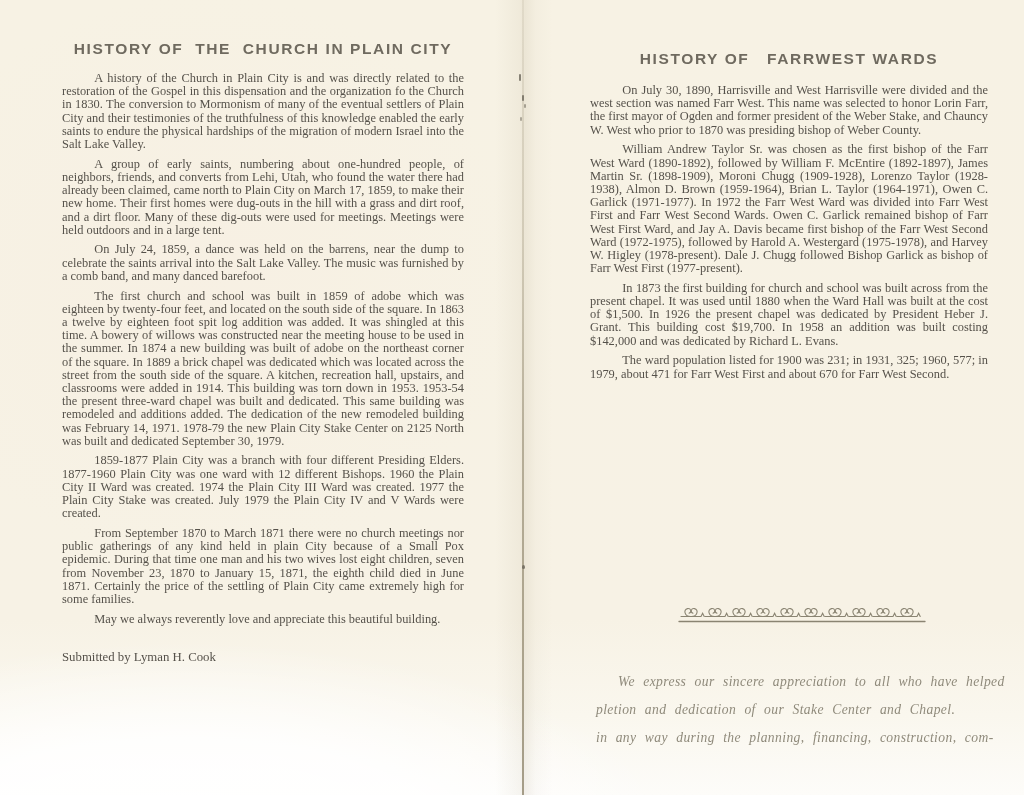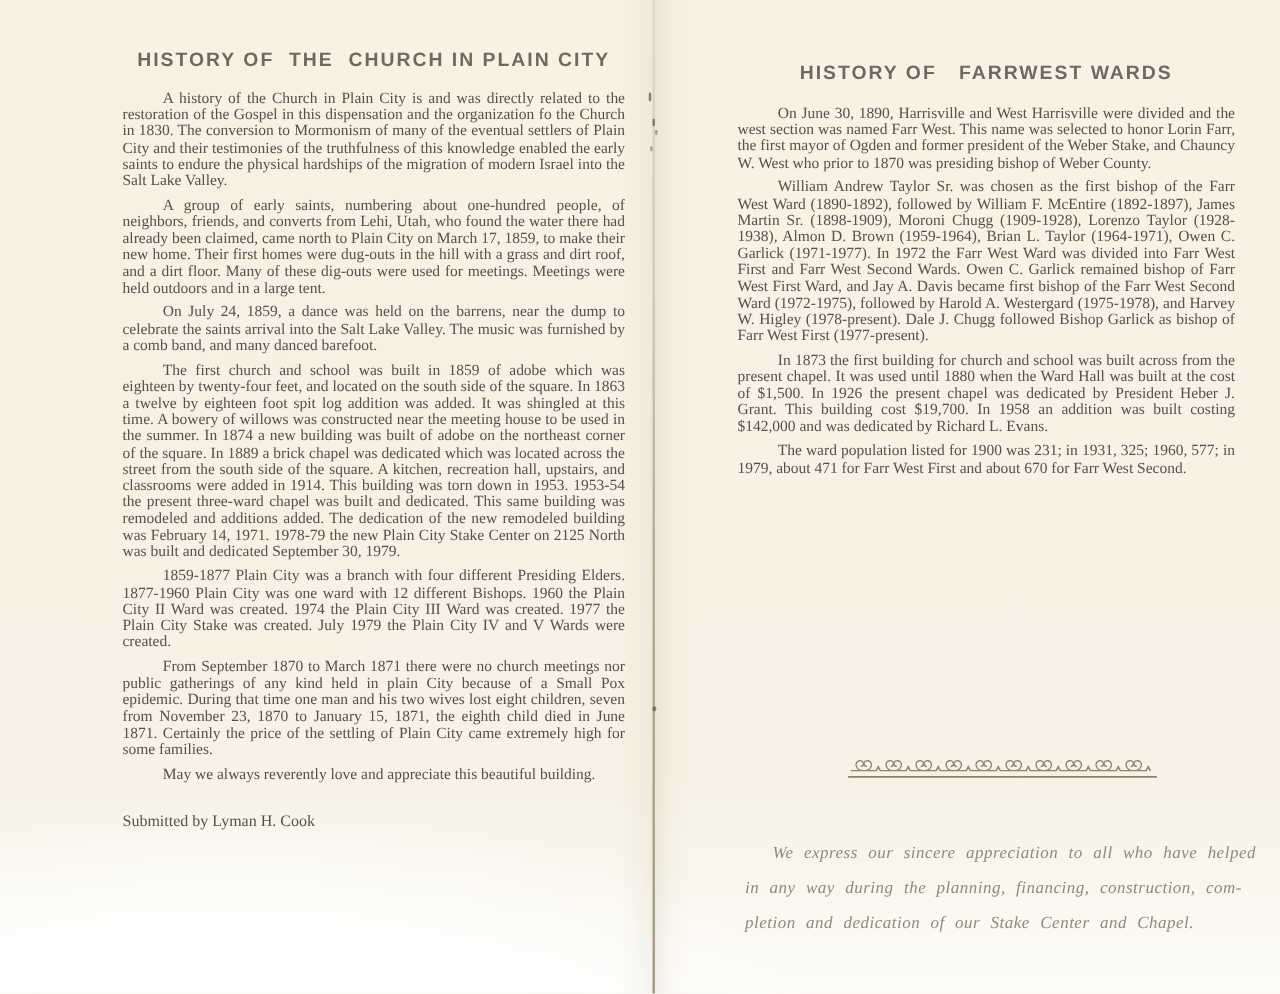--- a/index.html
+++ b/index.html
@@ -24,21 +24,21 @@
     background:linear-gradient(90deg, rgba(176,164,136,0) 0%, rgba(176,164,136,0.10) 42%, rgba(176,164,136,0.16) 52%, rgba(176,164,136,0.05) 70%, rgba(176,164,136,0) 100%);
     pointer-events:none;
   }
   .gutter-line{
     position:absolute;left:522px;top:0;width:2px;height:100%;
     background:linear-gradient(180deg, rgba(166,156,132,0.18) 0%, rgba(158,148,122,0.35) 30%, rgba(146,136,110,0.6) 55%, rgba(138,128,102,0.75) 100%);
   }
   .speck{position:absolute;background:#6b665a;border-radius:2px;opacity:0.8;}
 
   .page{position:absolute;color:#55514a;}
-  .page-left{left:62px;top:40px;width:402px;margin-left:36px;}
+  .page-left{left:62px;top:40px;width:402px;}
   .page-right{left:590px;top:26px;width:398px;height:740px;}
 
   .page-title{
     font-family:"Liberation Sans", sans-serif;
     font-size:15.5px;font-weight:bold;
     letter-spacing:1.6px;
     color:#6f6a5f;
     text-align:center;
     margin:0 0 14px 0;
     white-space:pre;
@@ -92,21 +92,21 @@
     <p class="body-para">On July 24, 1859, a dance was held on the barrens, near the dump to celebrate the saints arrival into the Salt Lake Valley. The music was furnished by a comb band, and many danced barefoot.</p>
     <p class="body-para">The first church and school was built in 1859 of adobe which was eighteen by twenty-four feet, and located on the south side of the square. In 1863 a twelve by eighteen foot spit log addition was added. It was shingled at this time. A bowery of willows was constructed near the meeting house to be used in the summer. In 1874 a new building was built of adobe on the northeast corner of the square. In 1889 a brick chapel was dedicated which was located across the street from the south side of the square. A kitchen, recreation hall, upstairs, and classrooms were added in 1914. This building was torn down in 1953. 1953-54 the present three-ward chapel was built and dedicated. This same building was remodeled and additions added. The dedication of the new remodeled building was February 14, 1971. 1978-79 the new Plain City Stake Center on 2125 North was built and dedicated September 30, 1979.</p>
     <p class="body-para">1859-1877 Plain City was a branch with four different Presiding Elders. 1877-1960 Plain City was one ward with 12 different Bishops. 1960 the Plain City II Ward was created. 1974 the Plain City III Ward was created. 1977 the Plain City Stake was created. July 1979 the Plain City IV and V Wards were created.</p>
     <p class="body-para">From September 1870 to March 1871 there were no church meetings nor public gatherings of any kind held in plain City because of a Small Pox epidemic. During that time one man and his two wives lost eight children, seven from November 23, 1870 to January 15, 1871, the eighth child died in June 1871. Certainly the price of the settling of Plain City came extremely high for some families.</p>
     <p class="body-para">May we always reverently love and appreciate this beautiful building.</p>
     <p class="signature">Submitted by Lyman H. Cook</p>
   </div>
 
   <div class="page page-right">
     <h1 class="page-title">HISTORY OF   FARRWEST WARDS</h1>
-    <p class="body-para">On June 30, 1890, Harrisville and West Harrisville were divided and the west section was named Farr West. This name was selected to honor Lorin Farr, the first mayor of Ogden and former president of the Weber Stake, and Chauncy W. West who prior to 1870 was presiding bishop of Weber County.</p>
+    <p class="body-para">On July 30, 1890, Harrisville and West Harrisville were divided and the west section was named Farr West. This name was selected to honor Lorin Farr, the first mayor of Ogden and former president of the Weber Stake, and Chauncy W. West who prior to 1870 was presiding bishop of Weber County.</p>
     <p class="body-para">William Andrew Taylor Sr. was chosen as the first bishop of the Farr West Ward (1890-1892), followed by William F. McEntire (1892-1897), James Martin Sr. (1898-1909), Moroni Chugg (1909-1928), Lorenzo Taylor (1928-1938), Almon D. Brown (1959-1964), Brian L. Taylor (1964-1971), Owen C. Garlick (1971-1977). In 1972 the Farr West Ward was divided into Farr West First and Farr West Second Wards. Owen C. Garlick remained bishop of Farr West First Ward, and Jay A. Davis became first bishop of the Farr West Second Ward (1972-1975), followed by Harold A. Westergard (1975-1978), and Harvey W. Higley (1978-present). Dale J. Chugg followed Bishop Garlick as bishop of Farr West First (1977-present).</p>
     <p class="body-para">In 1873 the first building for church and school was built across from the present chapel. It was used until 1880 when the Ward Hall was built at the cost of $1,500. In 1926 the present chapel was dedicated by President Heber J. Grant. This building cost $19,700. In 1958 an addition was built costing $142,000 and was dedicated by Richard L. Evans.</p>
     <p class="body-para">The ward population listed for 1900 was 231; in 1931, 325; 1960, 577; in 1979, about 471 for Farr West First and about 670 for Farr West Second.</p>
 
     <div class="ornament">
       <svg width="248" height="20" viewBox="0 0 248 20" xmlns="http://www.w3.org/2000/svg">
         <g stroke="#8a8472" stroke-width="1.1" fill="none" stroke-linecap="round">
           <g id="orn-units">
               <g transform="translate(2,0)">
                 <path d="M1,12.5 h20 M21,12.5 l1.6,-3.2 l1.6,3.2 M10.5,12.5 C4.5,12.5 3,5.5 7.5,4.6 C11,4 12,8.2 9,9.2 M11.5,12.5 C17.5,12.5 19,5.5 14.5,4.6 C11,4 10,8.2 13,9.2"></path>
@@ -139,17 +139,17 @@
                 <path d="M1,12.5 h20 M21,12.5 l1.6,-3.2 l1.6,3.2 M10.5,12.5 C4.5,12.5 3,5.5 7.5,4.6 C11,4 12,8.2 9,9.2 M11.5,12.5 C17.5,12.5 19,5.5 14.5,4.6 C11,4 10,8.2 13,9.2"></path>
               </g>
             </g>
           <line x1="1" y1="17.5" x2="247" y2="17.5" stroke-width="1.3"></line>
         </g>
       </svg>
     </div>
 
     <div class="appreciation-note">
       <div class="note-line first">We express our sincere appreciation to all who have helped</div>
+      <div class="note-line">pletion and dedication of our Stake Center and Chapel.</div>
       <div class="note-line">in any way during the planning, financing, construction, com-</div>
-      <div class="note-line">pletion and dedication of our Stake Center and Chapel.</div>
     </div>
   </div>
 </div>
 
 </body></html>

